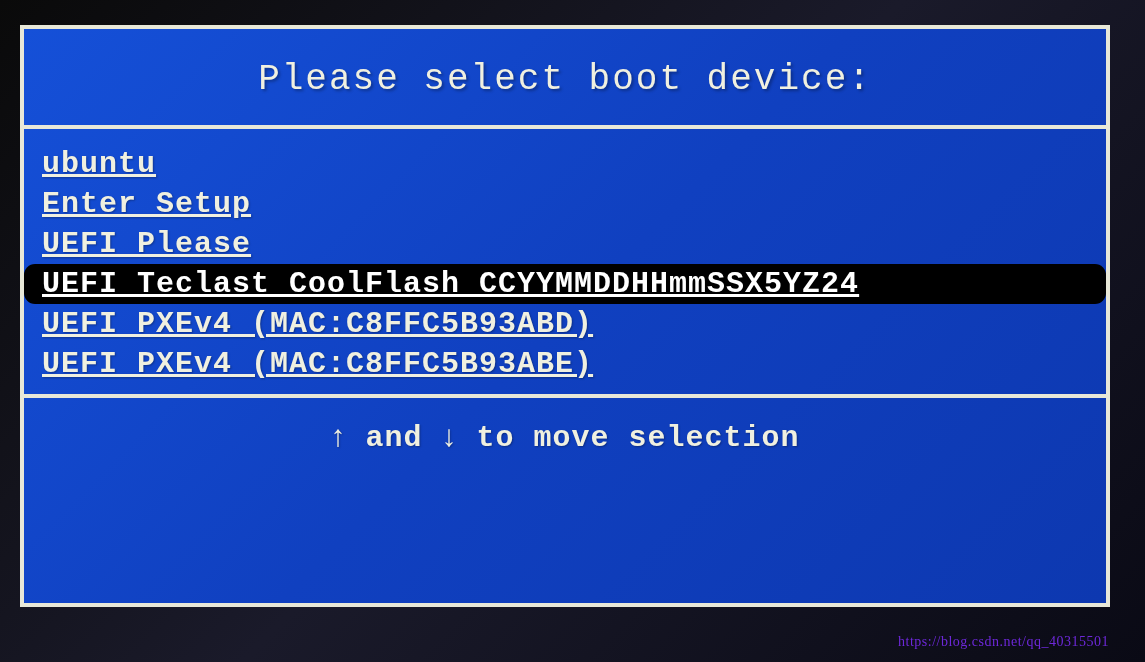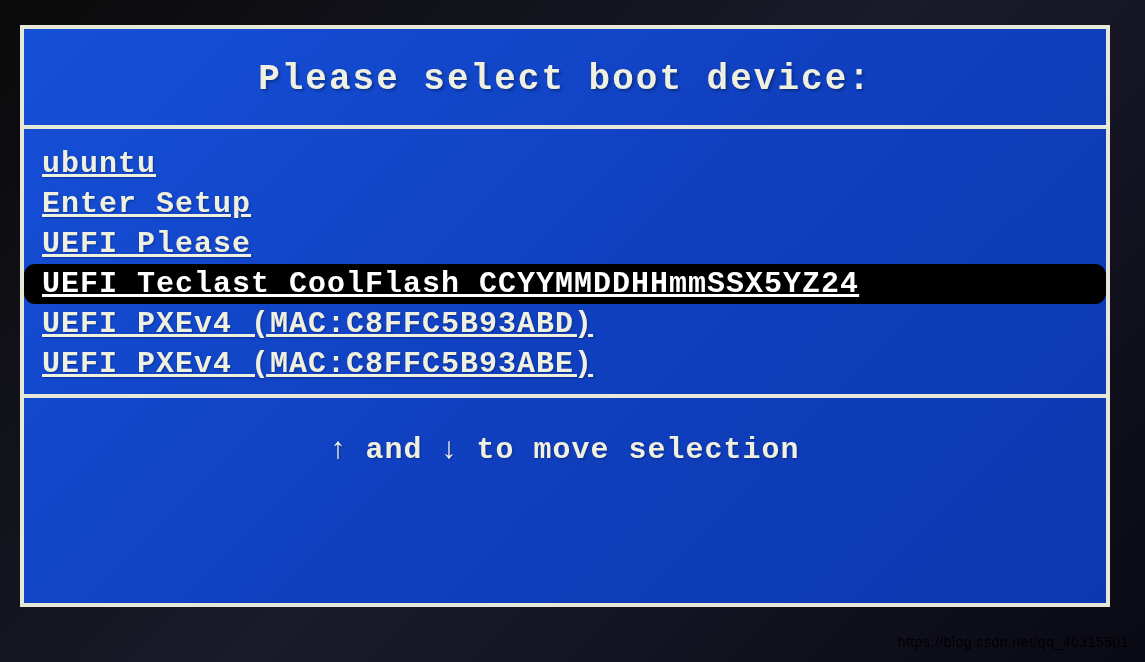--- a/index.html
+++ b/index.html
@@ -28,21 +28,21 @@
       padding: 0;
     }
     .header-section {
       padding: 30px 20px 25px 20px;
       border-bottom: 4px solid #e8e8d8;
       text-align: center;
     }
     .title {
       color: #f0f0e0;
       font-size: 36px;
-      font-weight: bold;
+      font-weight: normal;
       letter-spacing: 2px;
       text-shadow: 2px 2px 3px rgba(0,0,0,0.3);
     }
     .boot-list {
       padding: 15px 0 10px 0;
       border-bottom: 4px solid #e8e8d8;
     }
     .boot-item {
       color: #f0f0e0;
       font-size: 30px;
@@ -55,37 +55,36 @@
     }
     .boot-item.selected {
       background: #000000;
       color: #ffffff;
       text-shadow: none;
       border-radius: 11px;
     }
     .footer-section {
       padding: 18px 20px 18px 20px;
       text-align: center;
-      margin-top: 12px;
     }
     .help-line {
       color: #f0f0e0;
       font-size: 30px;
       font-weight: bold;
       letter-spacing: 1px;
       line-height: 1.3;
       text-shadow: 1px 1px 2px rgba(0,0,0,0.3);
     }
     .watermark {
       position: absolute;
       bottom: 12px;
-      right: 16px;
-      color: #000000;
+      right: 36px;
+      color: #6d28d9;
       font-size: 14px;
-      font-family: Liberation Sans, sans-serif;
+      font-family: Liberation Serif, serif;
       letter-spacing: 0.5px;
     }
     .arrow {
       font-family: Arial, sans-serif;
     }
   </style>
 </head>
 <body>
 
 <div class="bios-container">

